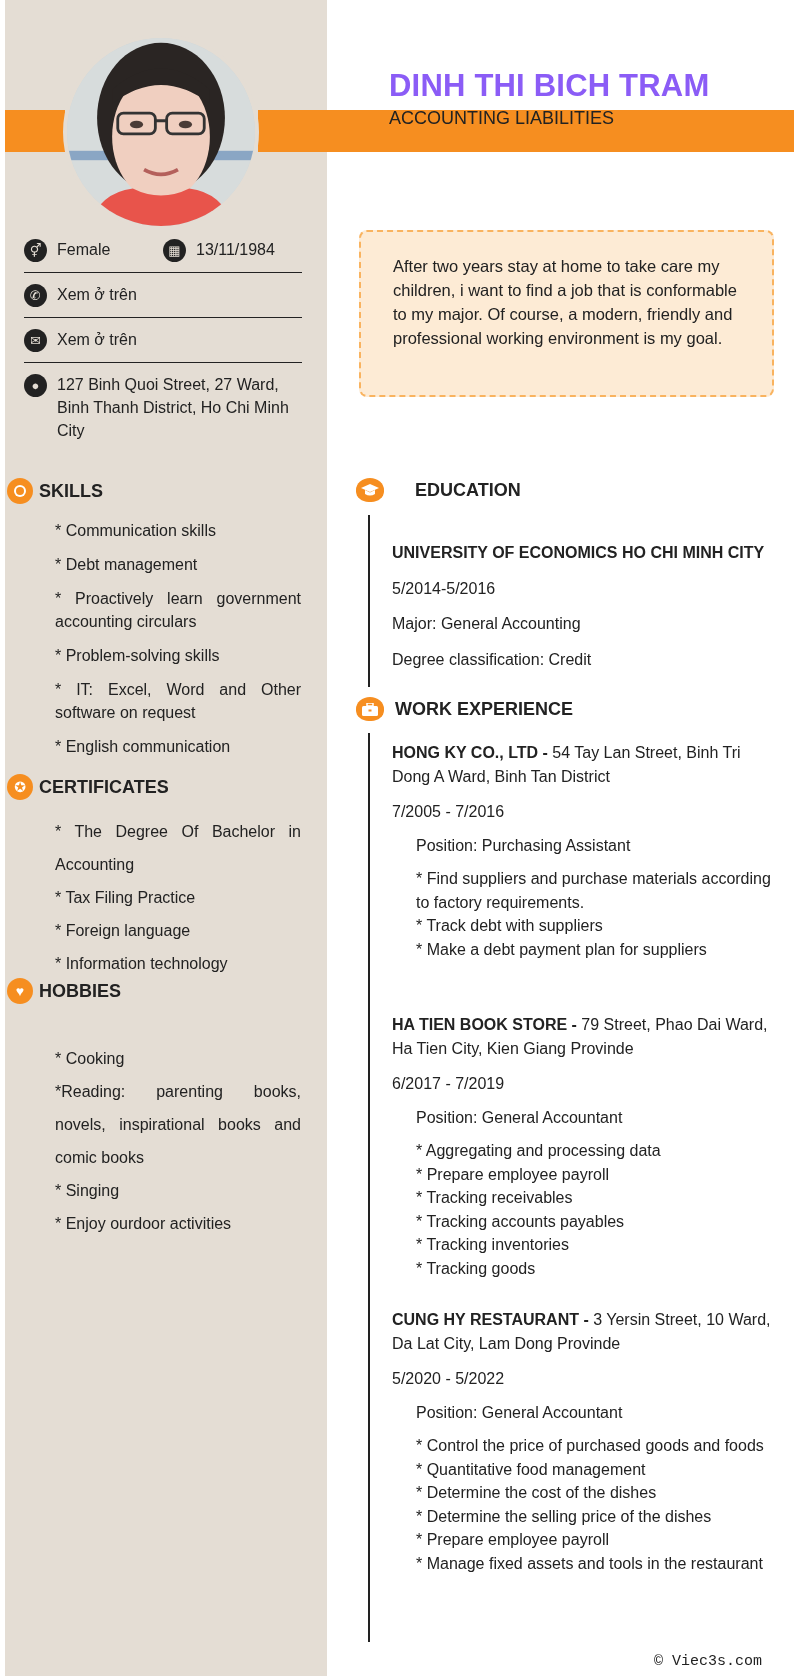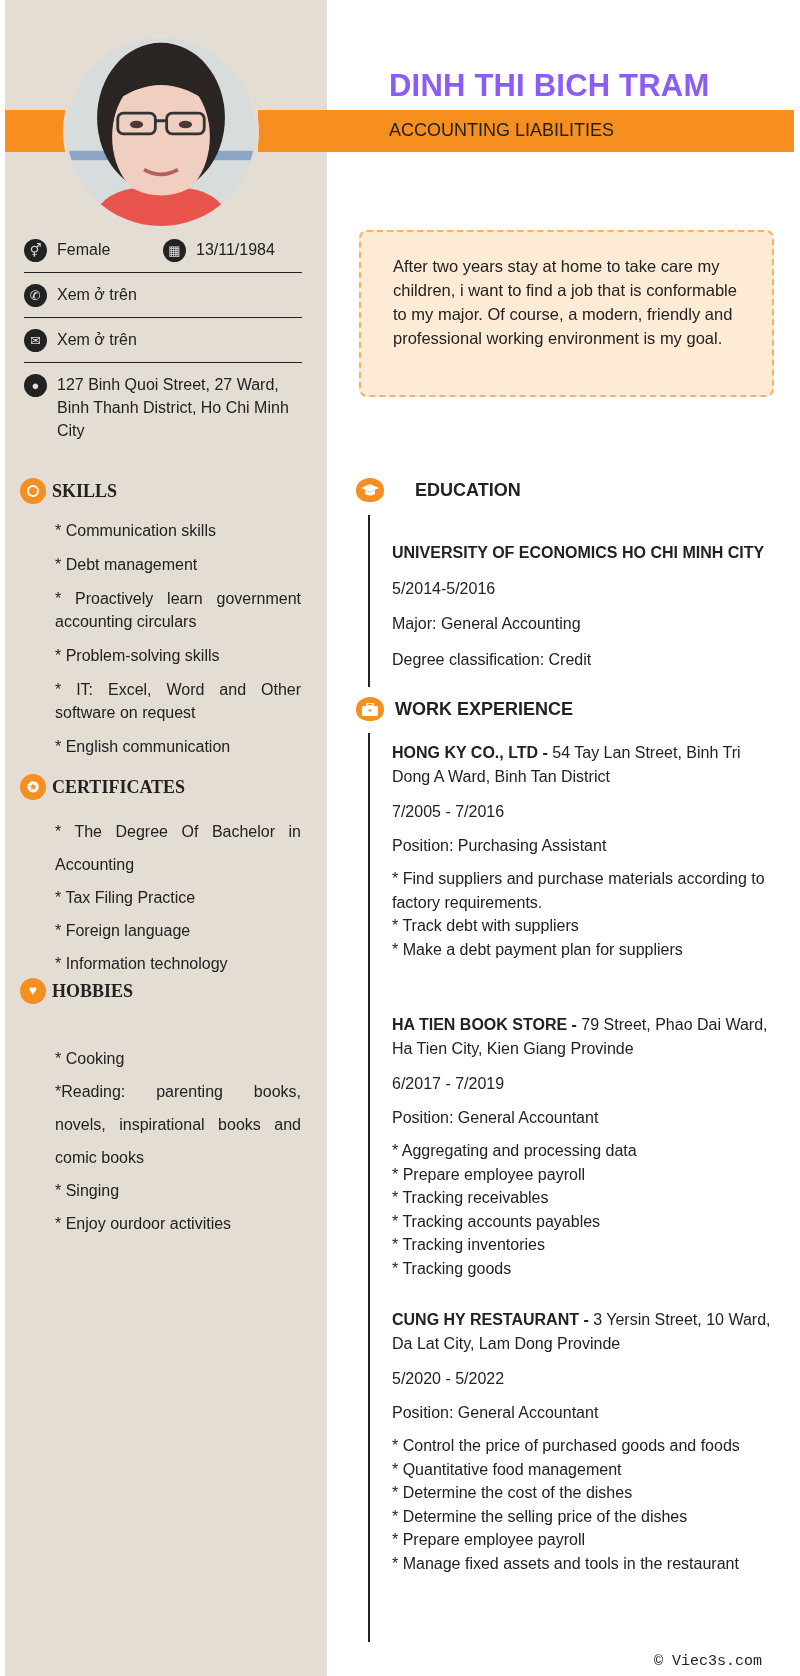--- a/index.html
+++ b/index.html
@@ -9,53 +9,53 @@
     .sidebar { position: absolute; left: 5px; top: 0; width: 322px; height: 1676px; background: #e4ddd4; }
     .band { position: absolute; top: 110px; height: 42px; background: #f68e20; }
     .band-left { left: 5px; width: 60px; }
     .band-right { left: 258px; width: 536px; }
 
     .photo { position: absolute; left: 63px; top: 34px; width: 196px; height: 196px; border-radius: 50%;
              border: 4px solid #e4ddd4; overflow: hidden; background: #cfd6d8; }
     .photo svg { width: 100%; height: 100%; display: block; }
 
     .name { position: absolute; left: 389px; top: 68px; font-size: 31px; font-weight: bold; color: #8b5cf6; letter-spacing: 0.2px; }
-    .title { position: absolute; left: 389px; top: 120px; font-size: 18px; color: #222; }
+    .title { position: absolute; left: 389px; top: 108px; font-size: 18px; color: #222; }
 
     .contact { position: absolute; left: 24px; width: 278px; font-size: 16px; color: #222; }
     .crow { display: flex; align-items: center; height: 45px; border-bottom: 1.5px solid #222; }
     .crow.last { border-bottom: none; align-items: flex-start; height: auto; padding-top: 10px; line-height: 23px; }
     .cicon { width: 23px; height: 23px; border-radius: 50%; background: #222; color: #e4ddd4; display: inline-flex;
              align-items: center; justify-content: center; font-size: 13px; flex: 0 0 23px; margin-right: 10px; }
     .crow.last .cicon { margin-top: 1px; }
     .cval { flex: 1; }
     .half { display: flex; align-items: center; width: 50%; }
 
-    .shead { position: absolute; left: 20px; display: flex; align-items: center; font-size: 18px; font-weight: bold; color: #222; font-family: Liberation Serif, serif; }
+    .shead { position: absolute; left: 7px; display: flex; align-items: center; font-size: 18px; font-weight: bold; color: #222; }
     .sicon { width: 26px; height: 26px; border-radius: 50%; background: #f68e20; display: inline-flex; align-items: center;
              justify-content: center; margin-right: 6px; color: #fff; font-size: 14px; }
     .sicon .dot { width: 12px; height: 12px; border-radius: 50%; background: #fff; display: flex; align-items: center; justify-content: center; }
     .sicon .dot i { width: 8px; height: 8px; border-radius: 50%; background: #f68e20; display: block; }
 
     .slist { position: absolute; left: 55px; width: 246px; font-size: 16px; color: #222; text-align: justify; }
     .slist.spaced p { margin-bottom: 11px; line-height: 23px; }
     .slist.tight p { line-height: 33px; }
 
     .objective { position: absolute; left: 359px; top: 230px; width: 415px; height: 167px; background: #fdebd5;
                  border: 2px dashed #f9b35f; border-radius: 8px; padding: 22px 30px 4px 32px; font-size: 16.5px; line-height: 24px; color: #222; }
 
     .mhead { position: absolute; left: 356px; display: flex; align-items: center; font-size: 18px; font-weight: bold; color: #222; }
     .micon { width: 28px; height: 24px; border-radius: 50% 50% 45% 45%; background: #f68e20; display: inline-flex; align-items: center;
              justify-content: center; margin-right: 11px; }
     .timeline { position: absolute; left: 368px; width: 1.5px; background: #222; }
 
     .mblock { position: absolute; left: 392px; width: 380px; font-size: 16px; color: #222; line-height: 23.5px; }
     .mblock .org { font-weight: bold; }
     .mblock .gap { margin-top: 12px; }
-    .mblock .gap2 { margin-top: 10px; }
+    .mblock .gap2 { margin-top: 10px; margin-left: 24px; }
     .edu p { margin-bottom: 12px; }
 
     .footer { position: absolute; left: 654px; top: 1653px; font-family: "Liberation Mono", "DejaVu Sans Mono", monospace; font-size: 15px; color: #222; }
   </style>
 </head>
 <body>
 
 <div class="sidebar"></div>
 <div class="band band-left"></div>
 <div class="band band-right"></div>

